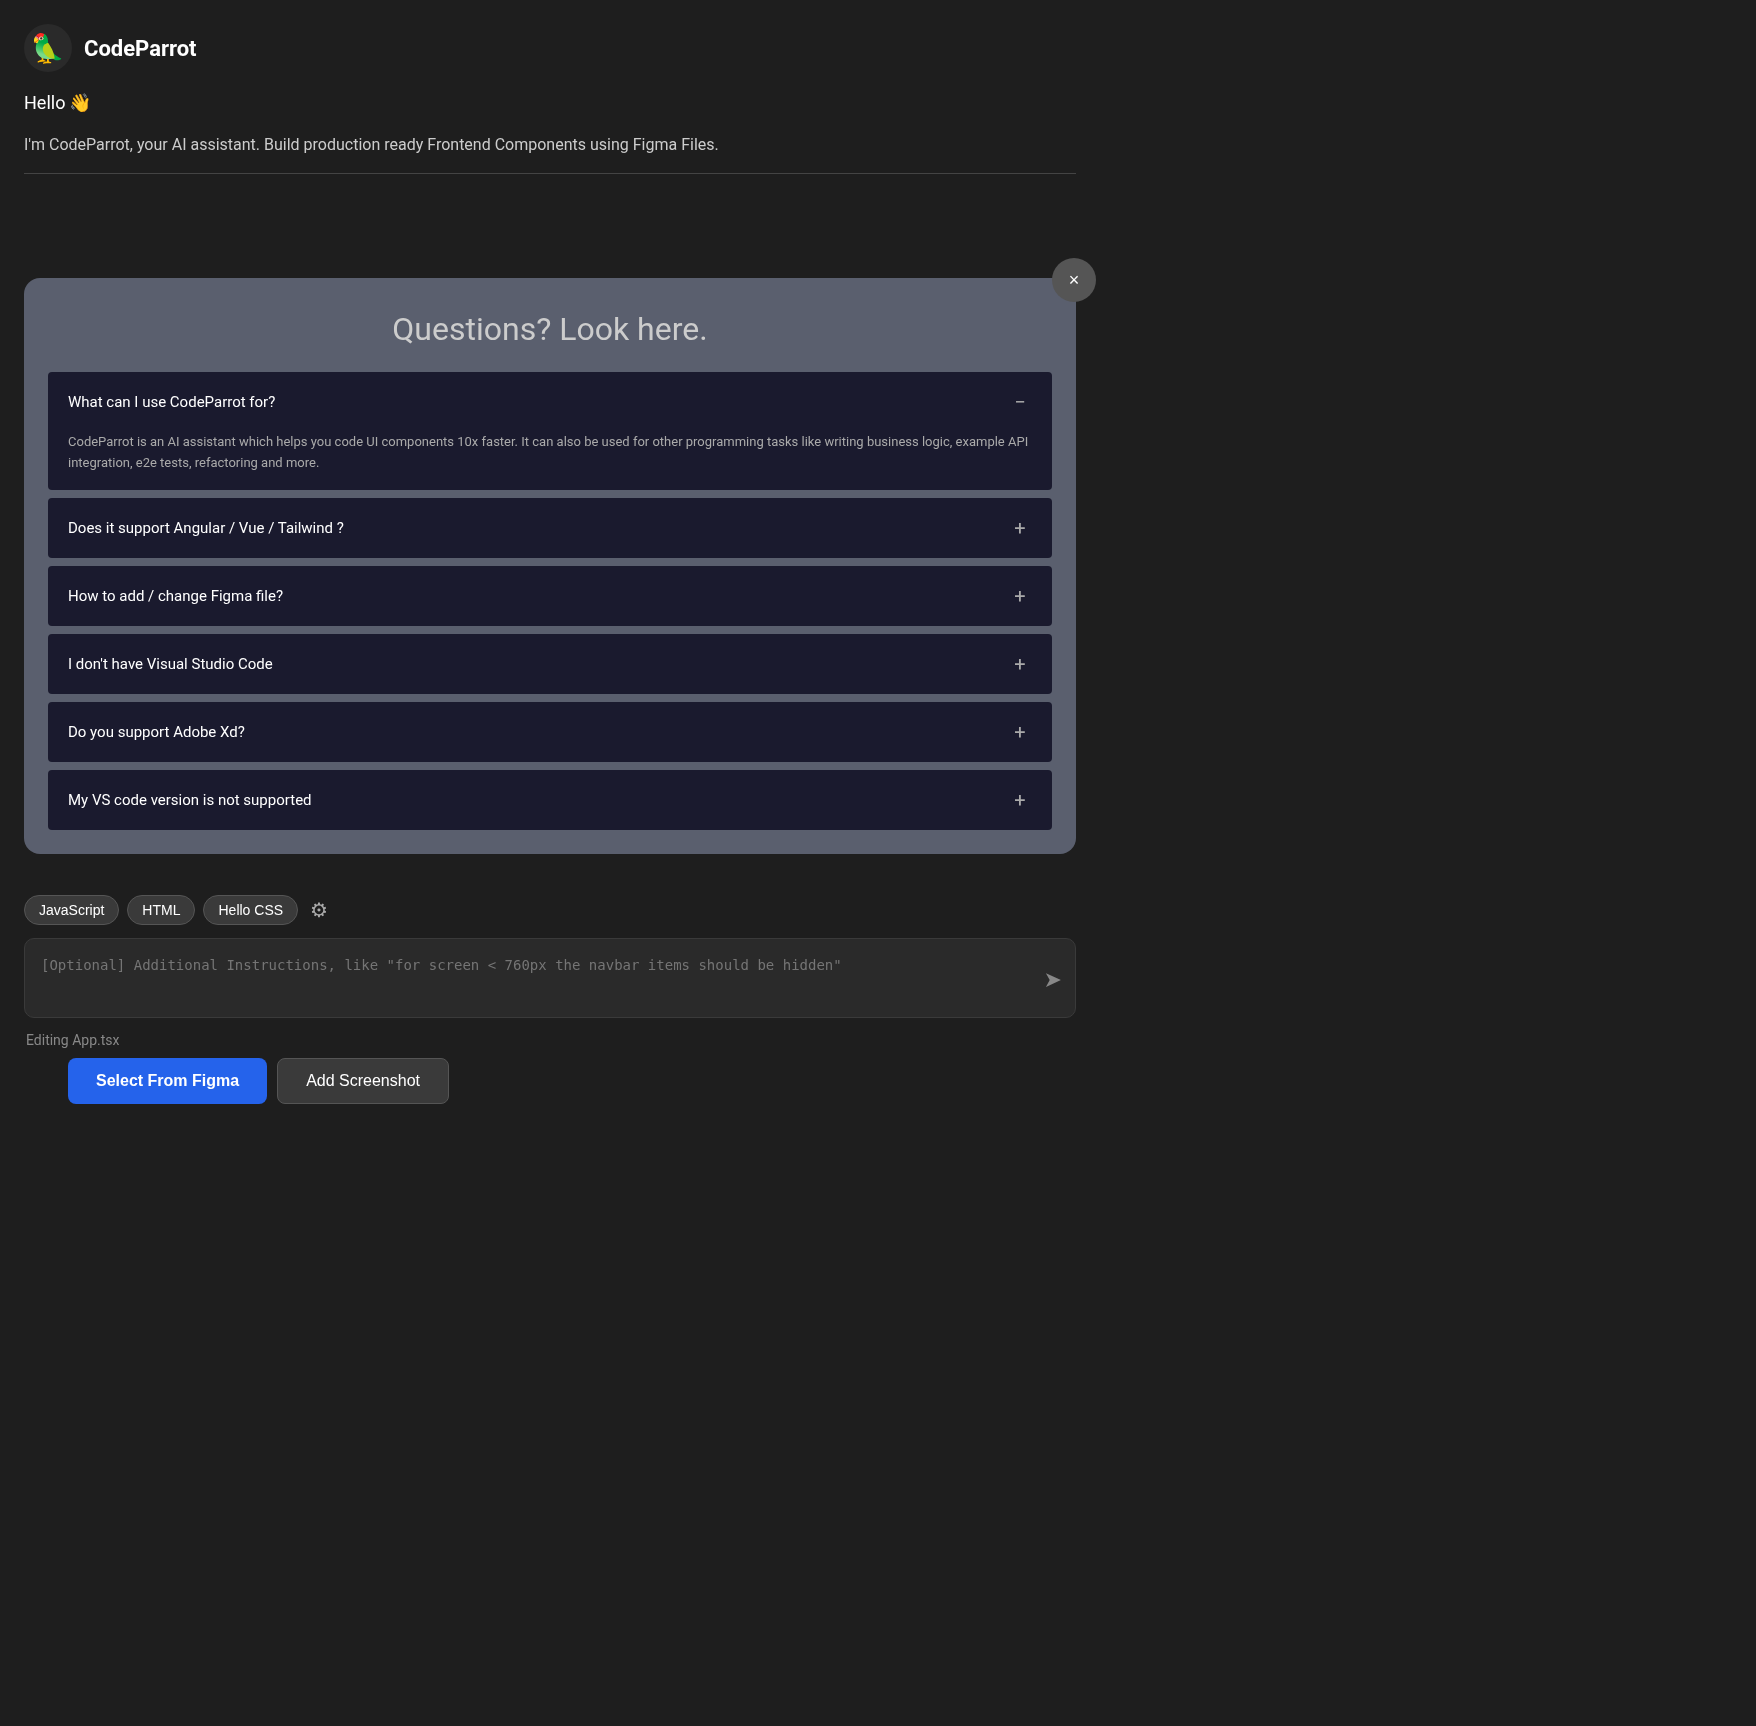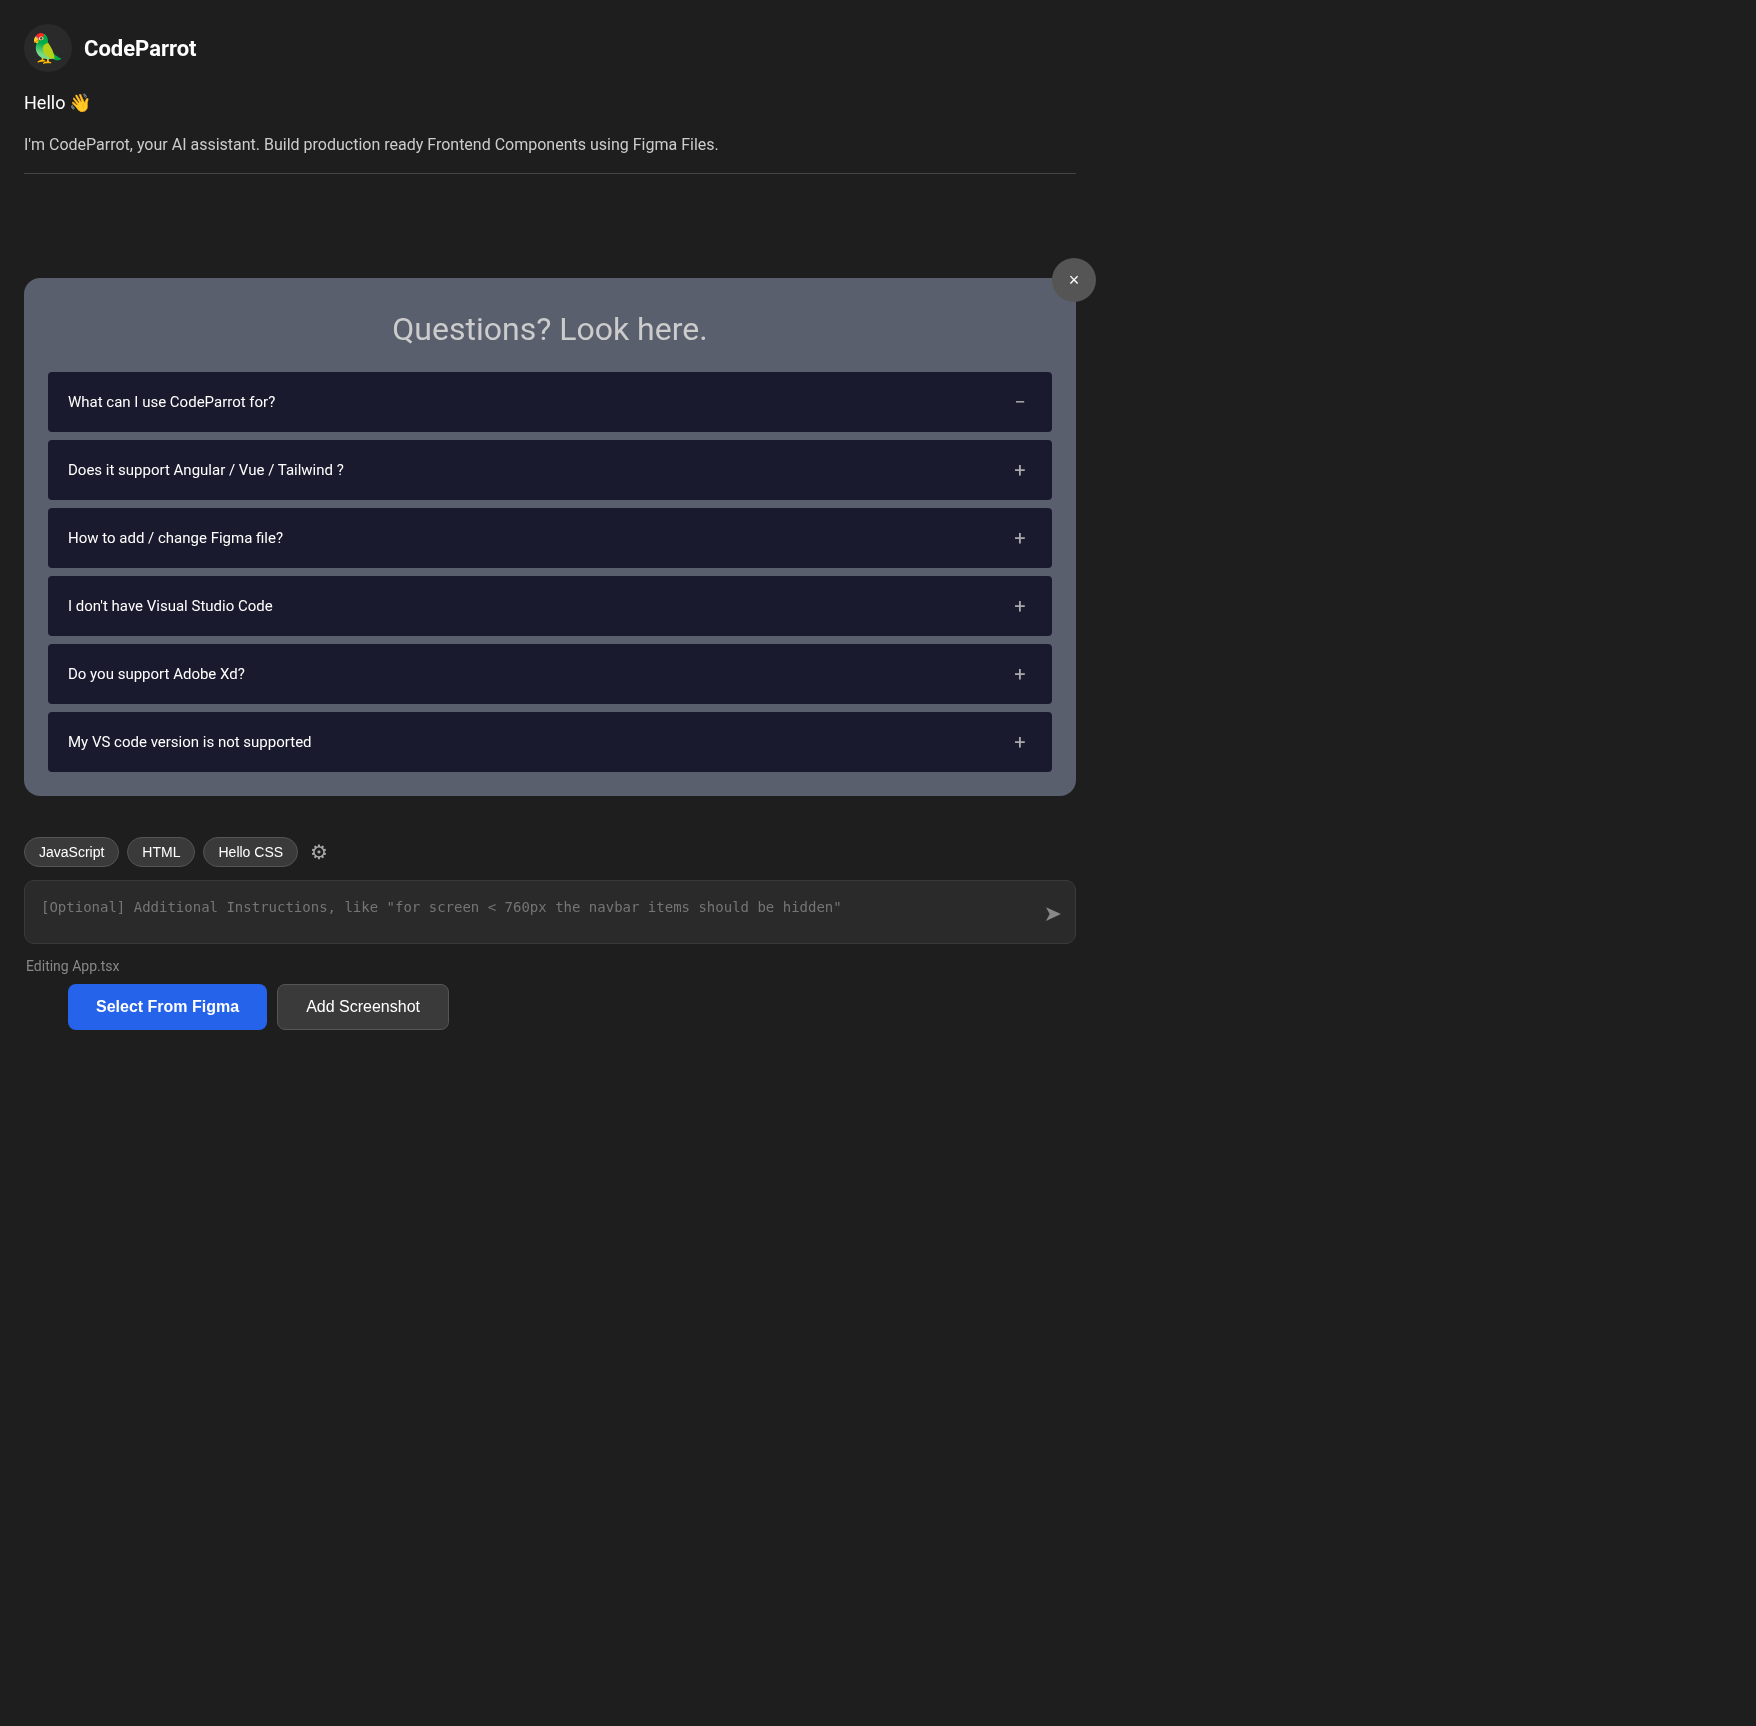--- a/index.html
+++ b/index.html
@@ -168,21 +168,21 @@
 
     .instructions-textarea {
       width: 100%;
       background: #2a2a2a;
       border: 1px solid #3a3a3a;
       border-radius: 10px;
       padding: 16px 50px 16px 16px;
       color: #86efac;
       font-size: 14px;
       resize: none;
-      height: 64px;
+      height: 80px;
       line-height: 1.5;
       outline: none;
       position: relative;
     }
 
     .textarea-wrapper {
       position: relative;
     }
 
     .send-btn {
@@ -258,20 +258,21 @@
     <button class="close-btn">×</button>
     <h2 class="faq-title">Questions? Look here.</h2>
 
     <div class="faq-list">
 
       <div class="faq-item">
         <div class="faq-question">
           <span>What can I use CodeParrot for?</span>
           <span class="faq-toggle">−</span>
         </div>
+        <div class="faq-answer">CodeParrot is an AI assistant which helps you code UI components 10x faster. It can also be used for other programming tasks like writing business logic, example API integration, e2e tests, refactoring and more.</div>
       </div>
 
       <div class="faq-item">
         <div class="faq-question">
           <span>Does it support Angular / Vue / Tailwind ?</span>
           <span class="faq-toggle">+</span>
         </div>
       </div>
 
       <div class="faq-item">

